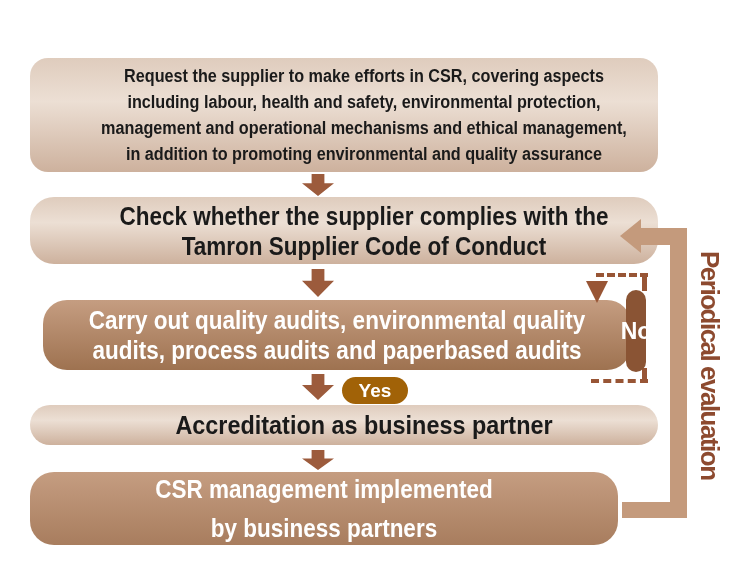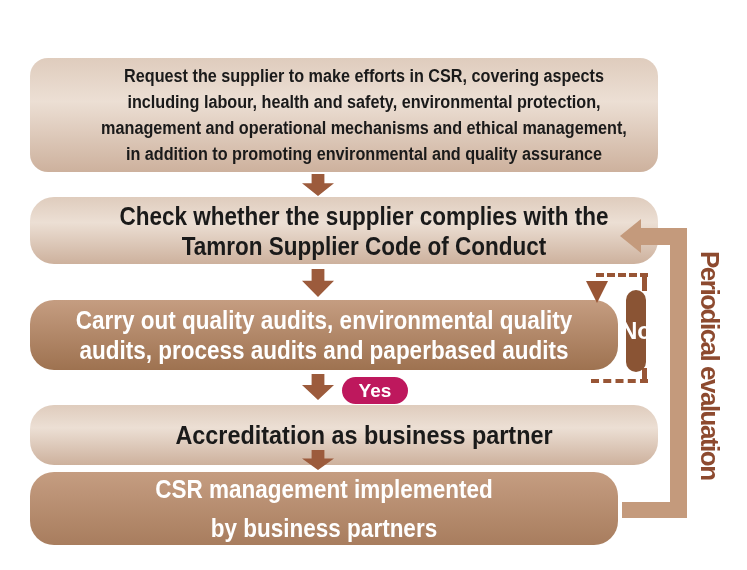--- a/index.html
+++ b/index.html
@@ -28,41 +28,42 @@
     background:linear-gradient(180deg,#dfccbd 0%,#ecdfd4 38%,#cdb19d 100%);
     color:#1a1a1a;
     padding-left:40px;
   }
   .box1{top:58px;height:114px;border-radius:18px;font-size:18px;line-height:26px;}
   .box2{top:197px;height:67px;font-size:25px;line-height:30px;}
   .box3{
     top:300px;height:70px;font-size:25px;line-height:30px;
     background:linear-gradient(180deg,#c59d81 0%,#9e7250 100%);
     color:#ffffff;
+    margin-left:13px;
   }
-  .box4{top:405px;height:60px;font-size:26px;}
+  .box4{top:405px;height:40px;font-size:26px;}
   .box5{
     top:472px;height:73px;font-size:25px;line-height:39px;
     background:linear-gradient(180deg,#c59d81 0%,#a87d5e 100%);
     color:#ffffff;
   }
   .darr{
     position:absolute;left:302px;width:32px;
     background:#9c5b3c;
     clip-path:polygon(30% 0,70% 0,70% 42%,100% 42%,50% 100%,0 42%,30% 42%);
   }
   .darr1{top:174px;height:22px;}
   .darr2{top:269px;height:28px;}
   .darr3{top:374px;height:26px;}
   .darr4{top:450px;height:20px;}
   .pill{
     position:absolute;display:flex;align-items:center;justify-content:center;
     color:#ffffff;
   }
-  .yes-pill{left:342px;top:377px;width:66px;height:27px;border-radius:14px;background:#be185d;font-size:19px;}
+  .yes-pill{left:342px;top:377px;width:66px;height:27px;border-radius:14px;background:#a16207;font-size:19px;}
   .no-pill{left:626px;top:290px;width:20px;height:82px;border-radius:20px;background:#8a5434;font-size:23px;}
   
   .fb{position:absolute;background:#c49a7c;}
   .fb-top{left:641px;top:228px;width:46px;height:17px;}
   .fb-vert{left:670px;top:228px;width:17px;height:290px;}
   .fb-bottom{left:622px;top:502px;width:65px;height:16px;}
   .fb-arrowhead{
     position:absolute;left:620px;top:219px;width:0;height:0;background:none;
     border-top:17px solid transparent;
     border-bottom:17px solid transparent;

